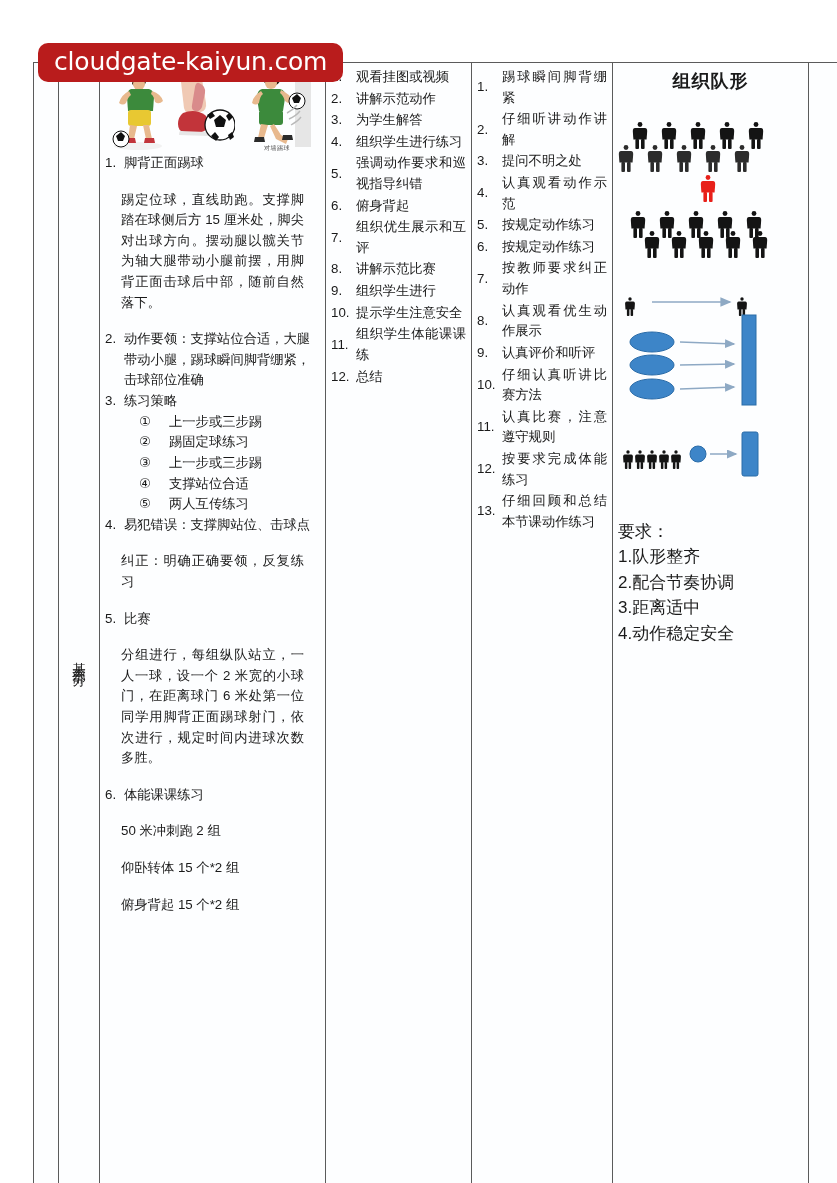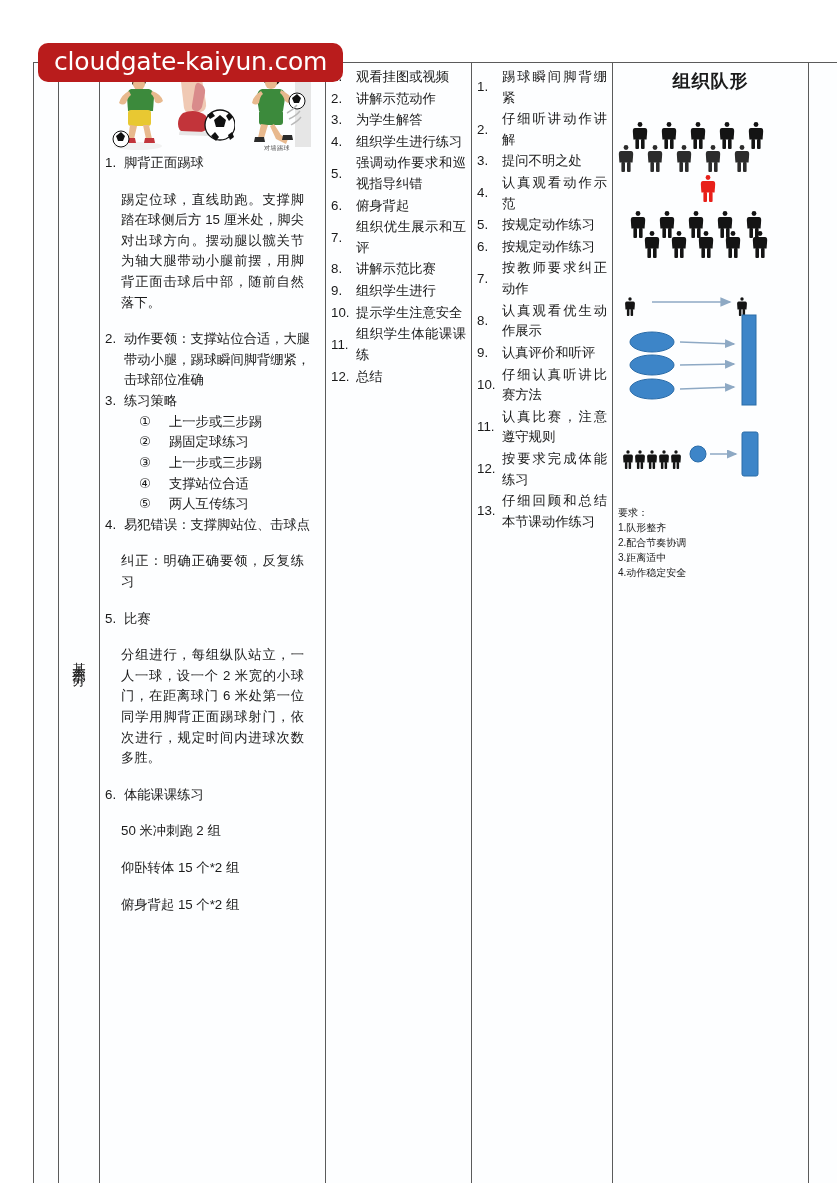--- a/index.html
+++ b/index.html
@@ -140,21 +140,21 @@
 
   
   .formation-title {
     text-align: center;
     font-weight: bold;
     font-size: 18px;
     margin: 1px 0 6px 0;
     letter-spacing: 1px;
   }
   .diagram { position: relative; width: 100%; }
-  .req { margin-top: 6px; font-size: 10px; line-height: 1.5; }
+  .req { margin-top: 20px; font-size: 17px; line-height: 1.5; }
   .req div { white-space: nowrap; }
 </style>
 </head>
 <body>
 
 <div class="watermark">cloudgate-kaiyun.com</div>
 
 <div class="sheet">
 <table class="plan">
 

